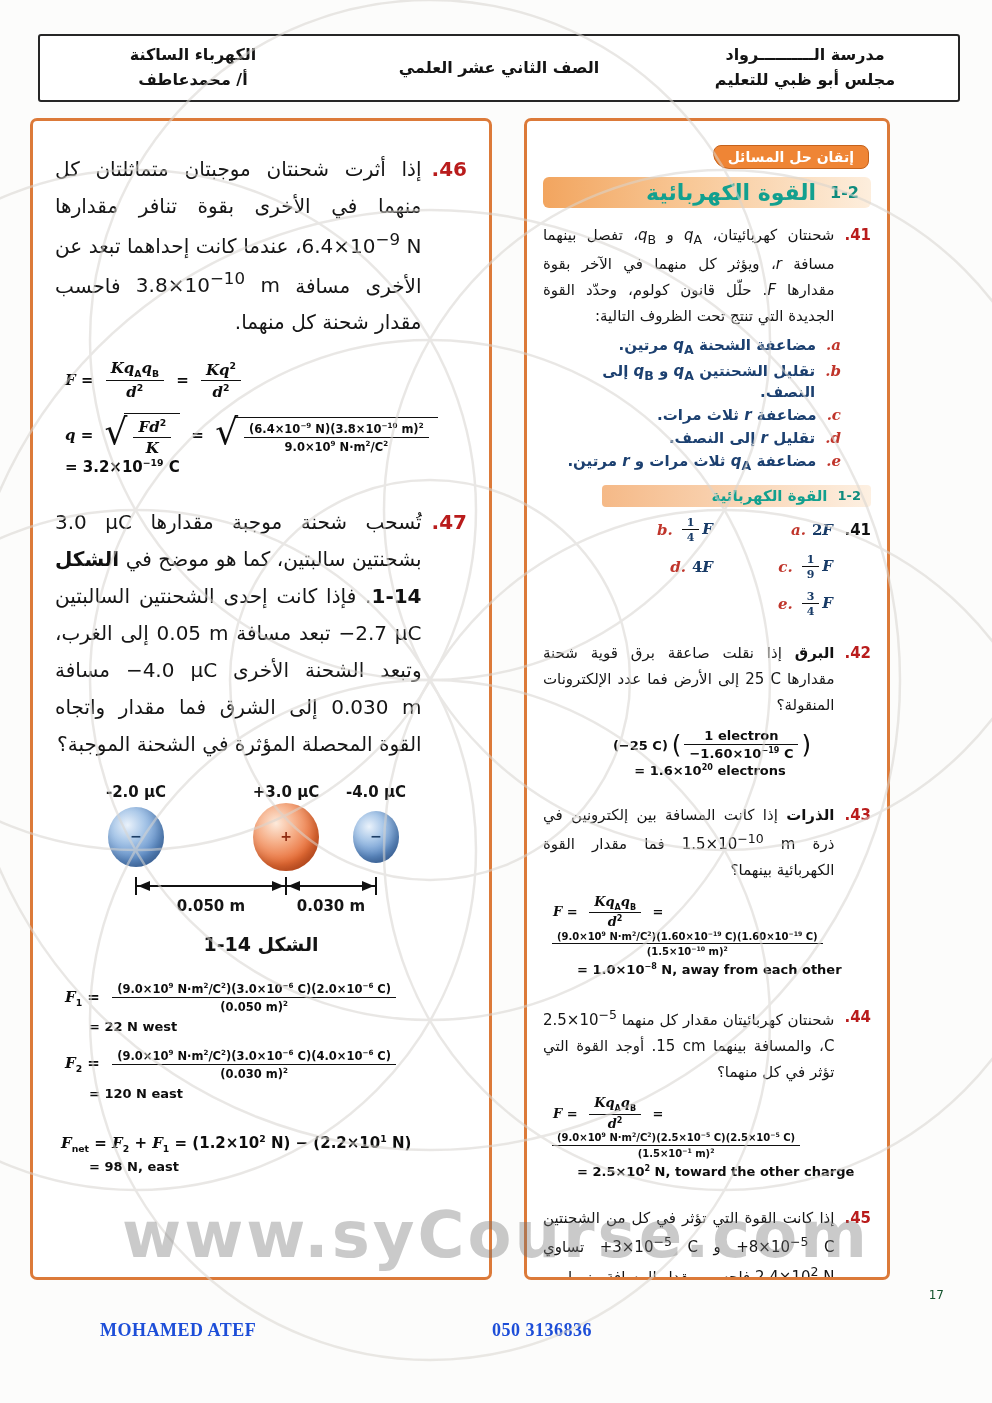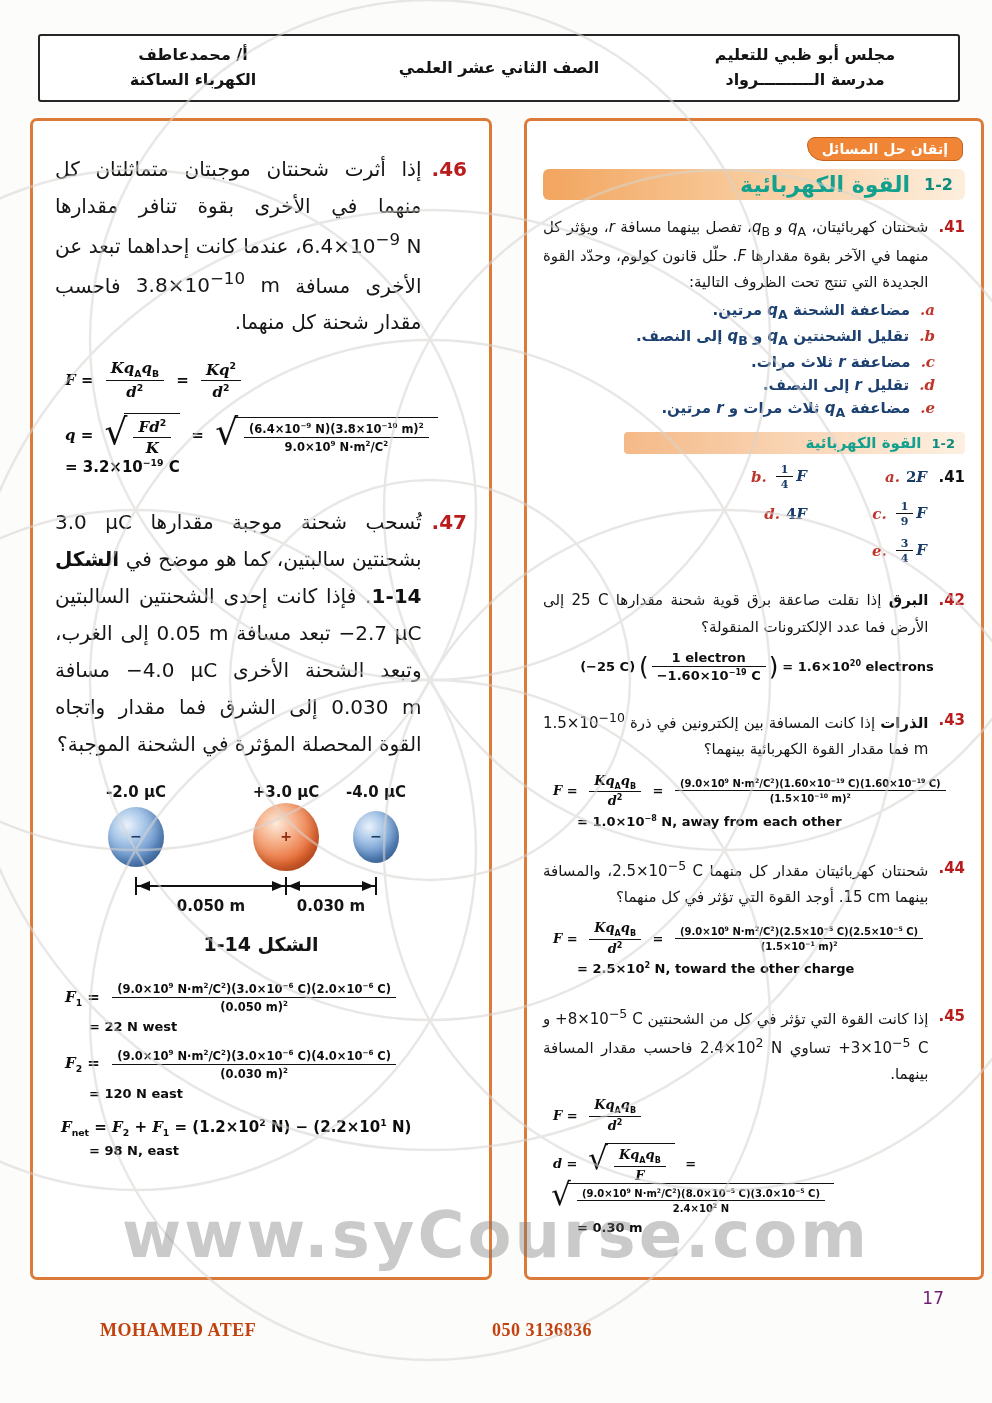--- a/index.html
+++ b/index.html
@@ -15,21 +15,21 @@
           letter-spacing:3px;color:rgba(115,115,115,0.38);}
   
   .header-box{position:absolute;left:38px;top:34px;width:918px;height:64px;border:2px solid #262626;
               border-radius:3px;background:#fff;display:flex;direction:rtl;align-items:center;
               font-weight:bold;font-size:16px;text-align:center;z-index:1;}
   .h-col{flex:1;line-height:1.55;}
   
   .panel{position:absolute;top:118px;height:1162px;border:3px solid #dc7a39;border-radius:7px;
          background:#fff;box-sizing:border-box;overflow:hidden;z-index:1;}
   .left-panel{left:30px;width:462px;padding:10px 22px;}
-  .right-panel{left:524px;width:460px;padding:12px 16px;}
+  .right-panel{left:524px;width:366px;padding:20px 16px;}
   
   .badge{width:max-content;margin:4px 2px 0 auto;background:#ef8535;color:#fff;font-weight:bold;
          font-size:14px;padding:3px 14px;border-radius:8px 8px 8px 16px;border:1px solid #c4621c;}
   .section-strip{direction:rtl;display:flex;align-items:center;gap:14px;margin-top:8px;padding:3px 12px;
          border-radius:6px;background:linear-gradient(270deg,#fdeedd 0%,#f8c897 55%,#f2a55f 100%);}
   .sec-no{font-weight:bold;font-size:16px;color:#0e8b7d;}
   .sec-title{font-weight:bold;font-size:22px;color:#12a08f;}
   
   .prob{display:flex;direction:rtl;gap:10px;margin-top:14px;font-size:15px;line-height:1.75;}
   .pno{flex:0 0 auto;font-weight:bold;color:#b91c1c;}
@@ -81,23 +81,23 @@
   .s1{left:27px;top:24px;width:56px;height:60px;}
   .s2{left:172px;top:20px;width:66px;height:68px;}
   .s3{left:272px;top:28px;width:46px;height:52px;}
   .sign{position:absolute;top:50%;left:50%;transform:translate(-50%,-55%);font-size:14px;color:#1d3e66;}
   .red .sign{color:#8c2a10;}
   .measure{position:absolute;left:0;top:90px;}
   .dlabel{position:absolute;top:114px;font-size:15px;transform:translateX(-50%);}
   .d1{left:130px;} .d2{left:250px;}
   .fig-caption{direction:rtl;text-align:center;font-weight:bold;font-size:19px;margin-top:12px;}
   
-  .page-number{position:absolute;top:1288px;right:48px;font-size:17px;color:#701a75;z-index:1;}
+  .page-number{position:absolute;top:1288px;right:48px;font-size:12px;color:#14532d;z-index:1;}
   .foot{position:absolute;top:1320px;font-family:"Liberation Serif",serif;font-weight:bold;
-        font-size:18px;letter-spacing:0.5px;color:#c2410c;z-index:1;}
+        font-size:18px;letter-spacing:0.5px;color:#1d4ed8;z-index:1;}
   .foot-name{left:100px;} .foot-phone{left:492px;}
 </style>
 </head>
 <body>
 
 <div class="page">
 
   <svg class="wm wm-pattern" width="992" height="1403" viewBox="0 0 992 1403">
     <g fill="none" stroke="#d8d5d0" stroke-width="2.5" opacity="0.55">
       <circle cx="430" cy="680" r="470"></circle>
@@ -108,29 +108,29 @@
       <circle cx="136" cy="510" r="340"></circle>
       <circle cx="136" cy="850" r="340"></circle>
       <circle cx="724" cy="510" r="340"></circle>
       <circle cx="724" cy="850" r="340"></circle>
     </g>
   </svg>
   <div class="wm wm-url">www.syCourse.com</div>
 
   <header class="header-box">
     <div class="h-col">
+      <div>مدرسة الــــــــــرواد</div>
       <div>مجلس أبو ظبي للتعليم</div>
-      <div>مدرسة الــــــــــرواد</div>
     </div>
     <div class="h-col">
       <div>الصف الثاني عشر العلمي</div>
     </div>
     <div class="h-col">
+      <div>الكهرباء الساكنة</div>
       <div>أ/ محمدعاطف</div>
-      <div>الكهرباء الساكنة</div>
     </div>
   </header>
 
   <section class="panel right-panel">
 
     <div class="badge">إتقان حل المسائل</div>
 
     <div class="section-strip">
       <span class="sec-no">1-2</span>
       <span class="sec-title">القوة الكهربائية</span>
@@ -344,21 +344,21 @@
       <span class="frac big"><span class="num">(9.0×10<sup>9</sup> N·m<sup>2</sup>/C<sup>2</sup>)(3.0×10<sup>−6</sup> C)(2.0×10<sup>−6</sup> C)</span><span class="den">(0.050 m)<sup>2</sup></span></span>
     </div>
     <div class="formula result">= 22 N west</div>
 
     <div class="formula lp-f" style="margin-top:14px;">
       <span class="fseg"><i>F</i><sub>2</sub> =</span>
       <span class="frac big"><span class="num">(9.0×10<sup>9</sup> N·m<sup>2</sup>/C<sup>2</sup>)(3.0×10<sup>−6</sup> C)(4.0×10<sup>−6</sup> C)</span><span class="den">(0.030 m)<sup>2</sup></span></span>
     </div>
     <div class="formula result">= 120 N east</div>
 
-    <div class="formula lp-f" style="margin-top:16px;"><i>F</i><sub>net</sub> = <i>F</i><sub>2</sub> + <i>F</i><sub>1</sub> = (1.2×10<sup>2</sup> N) − (2.2×10<sup>1</sup> N)</div>
+    <div class="formula lp-f" style="margin-top:32px;"><i>F</i><sub>net</sub> = <i>F</i><sub>2</sub> + <i>F</i><sub>1</sub> = (1.2×10<sup>2</sup> N) − (2.2×10<sup>1</sup> N)</div>
     <div class="formula result">= 98 N, east</div>
 
   </section>
 
   <div class="page-number">17</div>
   <span class="foot foot-name">MOHAMED ATEF</span>
   <span class="foot foot-phone">050 3136836</span>
 
 </div>
 

